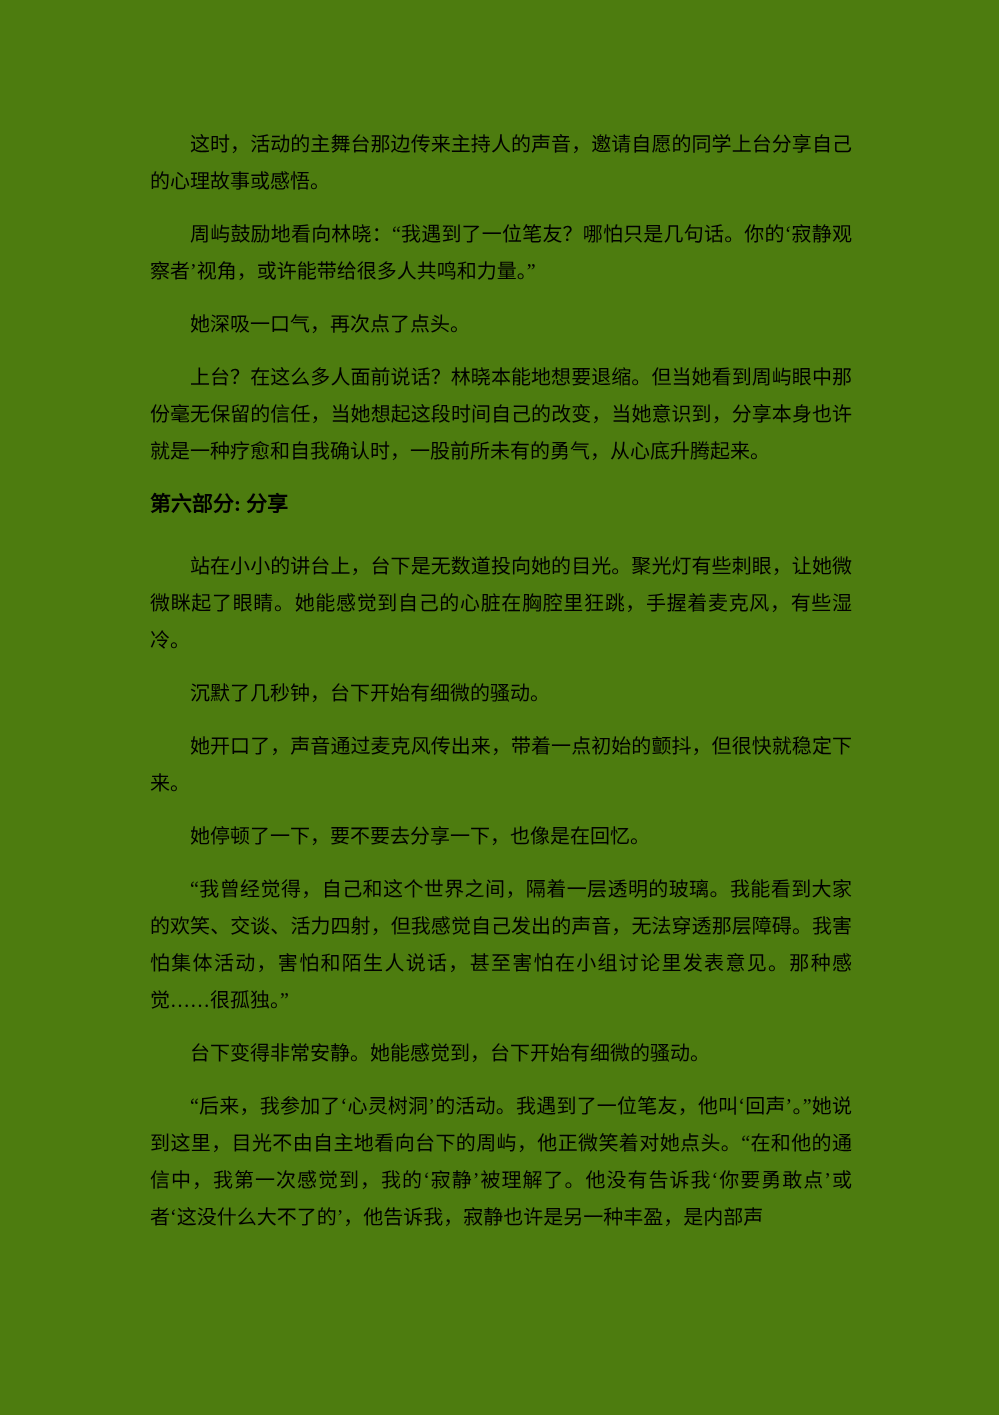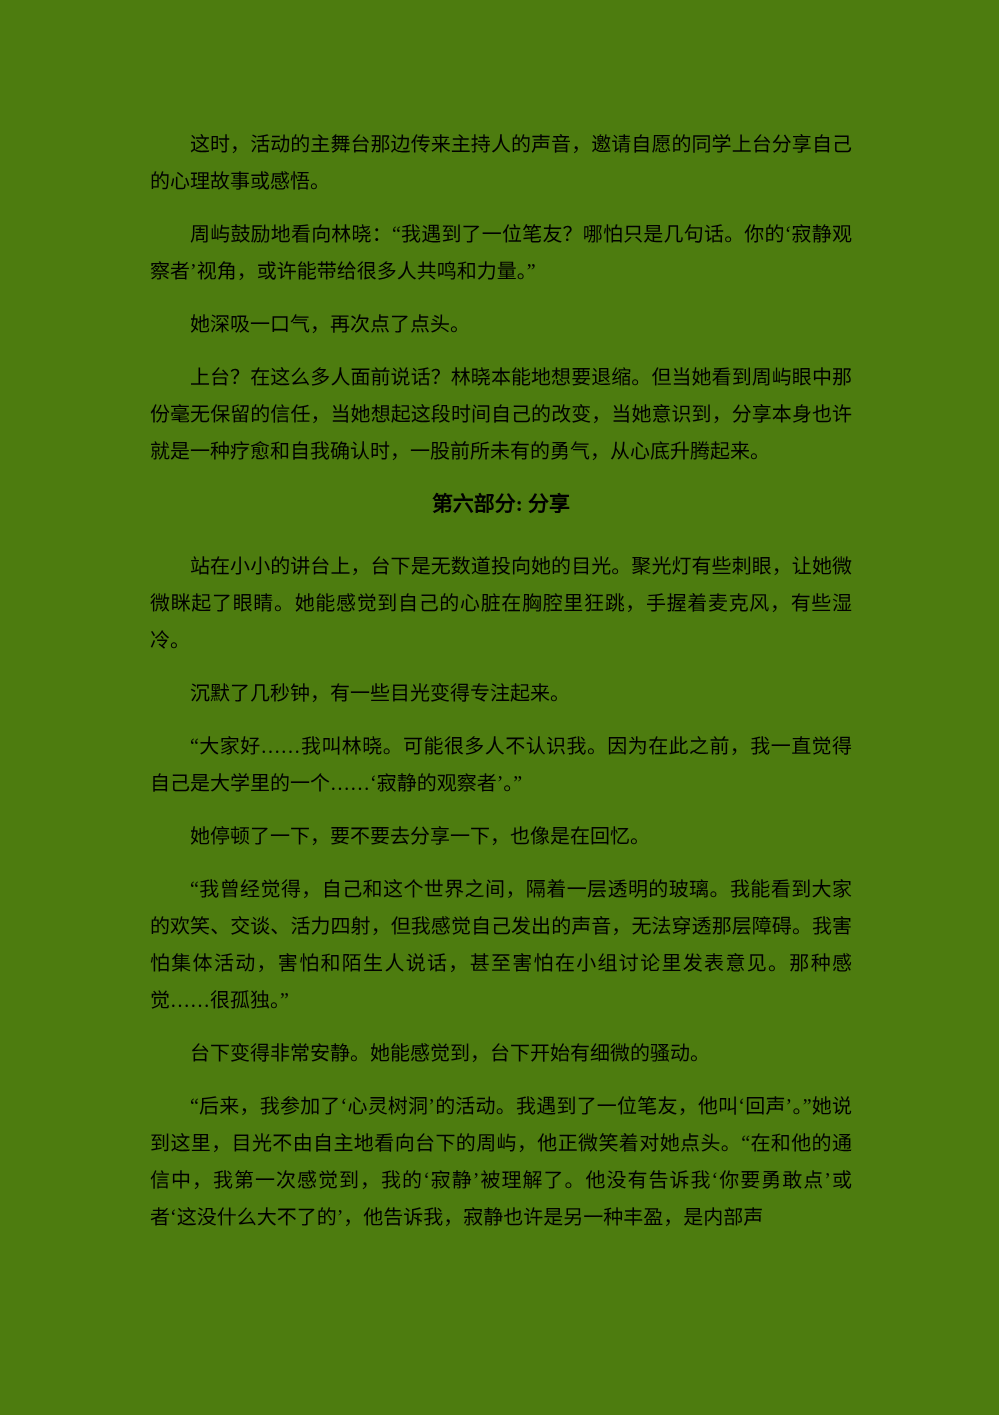--- a/index.html
+++ b/index.html
@@ -32,37 +32,36 @@
     text-indent: 2em;
     text-align: justify;
     text-justify: inter-ideograph;
     font-weight: normal;
     word-break: break-all;
     overflow-wrap: break-word;
   }
   .heading {
     margin: 2px 0 25px 0;
     text-indent: 0;
-    text-align: center;
     font-size: 21px;
     font-weight: bold;
     line-height: 37px;
   }
 </style>
 </head>
 <body>
 
 <div class="page">
   <div class="content" id="doc-content">
       <p class="para">这时，活动的主舞台那边传来主持人的声音，邀请自愿的同学上台分享自己的心理故事或感悟。</p>
       <p class="para">周屿鼓励地看向林晓：“我遇到了一位笔友？哪怕只是几句话。你的‘寂静观察者’视角，或许能带给很多人共鸣和力量。”</p>
       <p class="para">她深吸一口气，再次点了点头。</p>
       <p class="para">上台？在这么多人面前说话？林晓本能地想要退缩。但当她看到周屿眼中那份毫无保留的信任，当她想起这段时间自己的改变，当她意识到，分享本身也许就是一种疗愈和自我确认时，一股前所未有的勇气，从心底升腾起来。</p>
       <h2 class="heading">第六部分: 分享</h2>
       <p class="para">站在小小的讲台上，台下是无数道投向她的目光。聚光灯有些刺眼，让她微微眯起了眼睛。她能感觉到自己的心脏在胸腔里狂跳，手握着麦克风，有些湿冷。</p>
-      <p class="para">沉默了几秒钟，有一些目光变得专注起来。</p>
-      <p class="para">“大家好……我叫林晓。可能很多人不认识我。因为在此之前，我一直觉得自己是大学里的一个……‘寂静的观察者’。”</p>
+      <p class="para">沉默了几秒钟，台下开始有细微的骚动。</p>
+      <p class="para">她开口了，声音通过麦克风传出来，带着一点初始的颤抖，但很快就稳定下来。</p>
       <p class="para">她停顿了一下，要不要去分享一下，也像是在回忆。</p>
       <p class="para">“我曾经觉得，自己和这个世界之间，隔着一层透明的玻璃。我能看到大家的欢笑、交谈、活力四射，但我感觉自己发出的声音，无法穿透那层障碍。我害怕集体活动，害怕和陌生人说话，甚至害怕在小组讨论里发表意见。那种感觉……很孤独。”</p>
       <p class="para">台下变得非常安静。她能感觉到，台下开始有细微的骚动。</p>
       <p class="para">“后来，我参加了‘心灵树洞’的活动。我遇到了一位笔友，他叫‘回声’。”她说到这里，目光不由自主地看向台下的周屿，他正微笑着对她点头。“在和他的通信中，我第一次感觉到，我的‘寂静’被理解了。他没有告诉我‘你要勇敢点’或者‘这没什么大不了的’，他告诉我，寂静也许是另一种丰盈，是内部声</p>
     </div>
 </div>
 
 </body></html>

